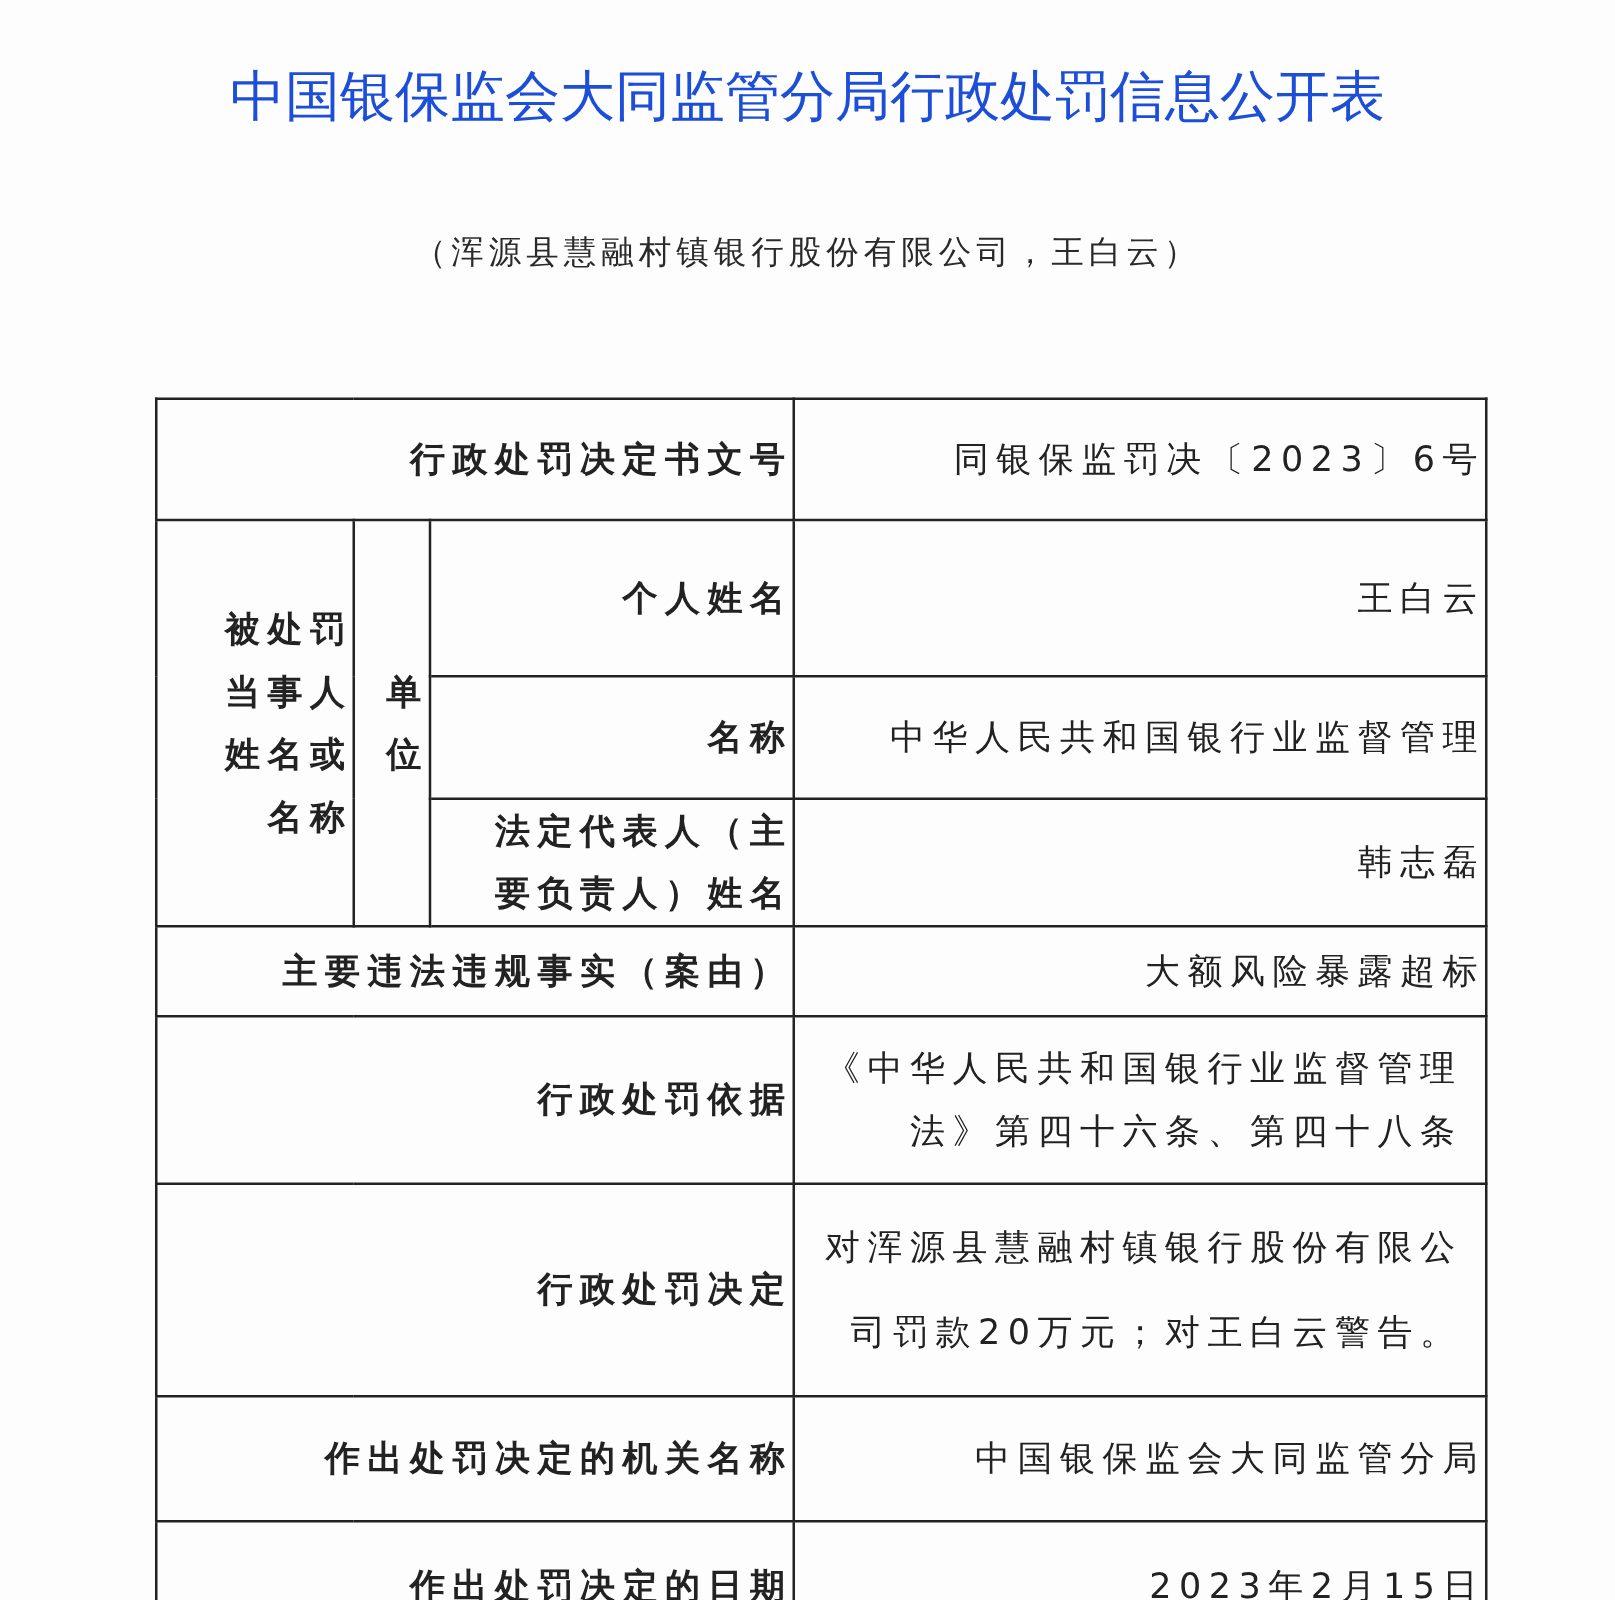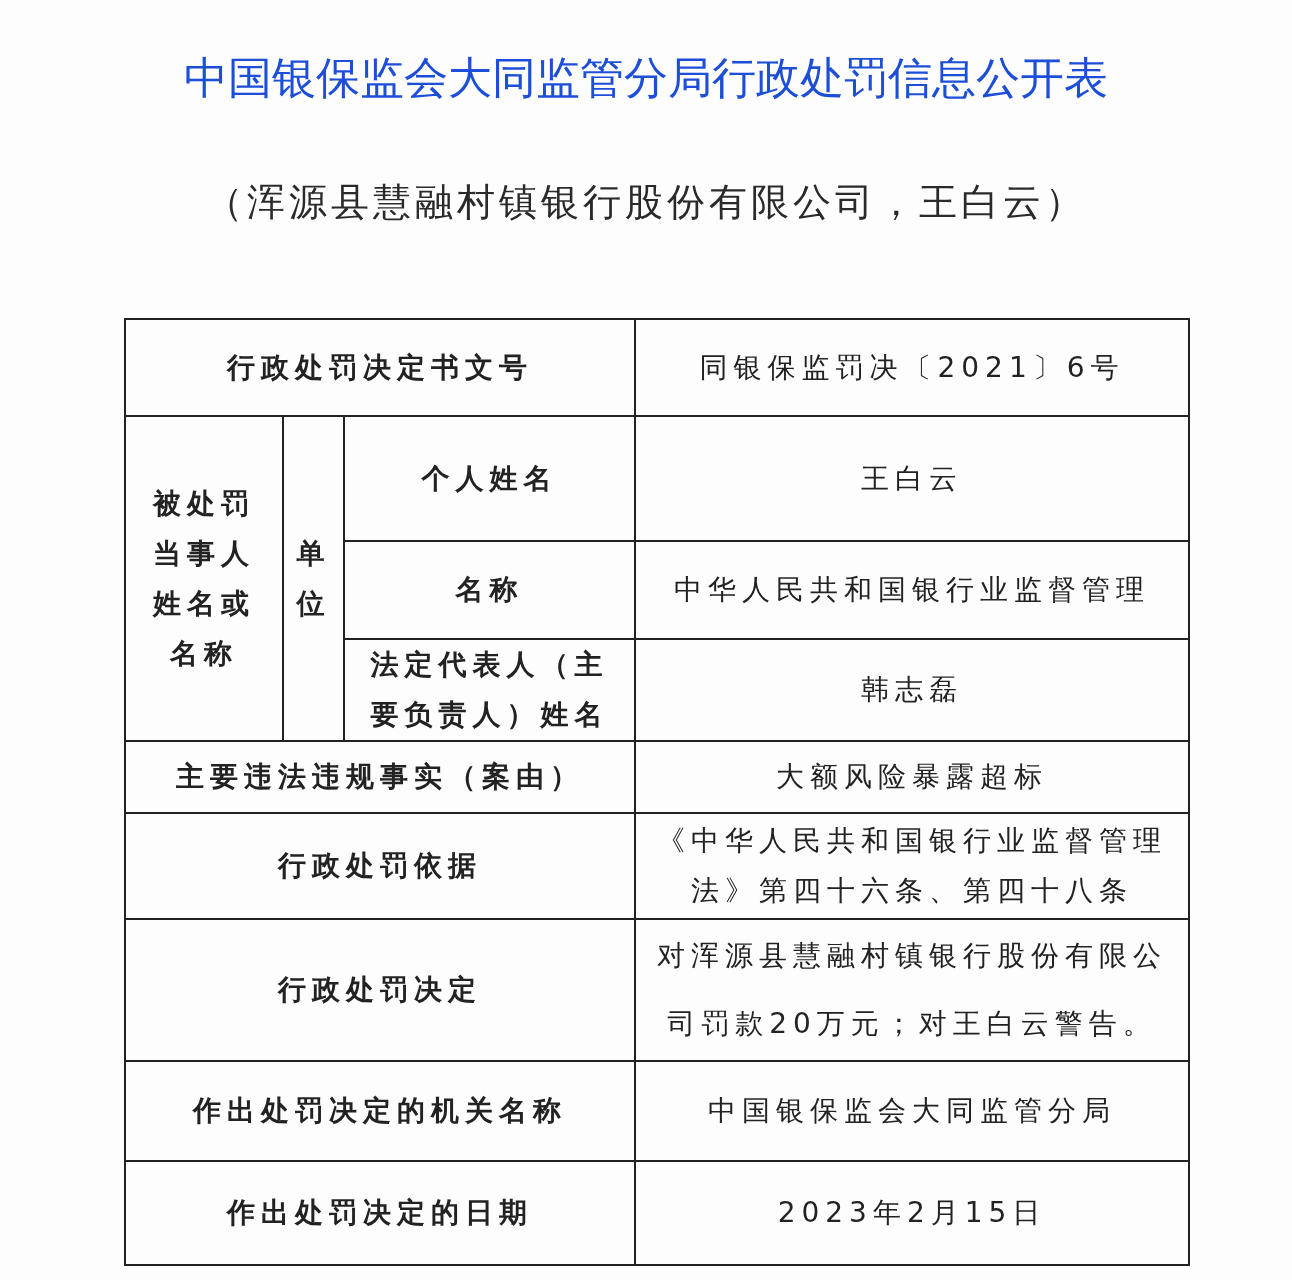--- a/index.html
+++ b/index.html
@@ -6,54 +6,54 @@
   body {
     width: 1292px; height: 1280px; background: #fdfdfd; position: relative; overflow: hidden;
     font-family: "DejaVu Sans", "Liberation Sans", sans-serif; color: #1a1a1a;
   }
   .title {
     position: absolute; top: 48px; left: 0; width: 1292px; text-align: center;
     font-size: 44px; line-height: 60px; color: #1d4ed8; letter-spacing: 0px;
   }
   .subtitle {
     position: absolute; top: 180px; left: 0; width: 1292px; text-align: center;
-    font-size: 38px; line-height: 44px; color: #2a2a2a; letter-spacing: 4px;
+    font-size: 26px; line-height: 44px; color: #2a2a2a; letter-spacing: 4px;
   }
   table.grid {
     position: absolute; left: 124px; top: 318px; width: 1064px; border-collapse: collapse;
     table-layout: fixed;
   }
   table.grid td {
-    border: 2px solid #222; text-align: center; vertical-align: middle; padding: 0;
+    border: 2px solid #222; text-align: right; vertical-align: middle; padding: 0;
     font-size: 28px; color: #222; letter-spacing: 6px;
   }
   td.lbl { font-weight: bold; letter-spacing: 8px; }
   td.lbl-light { font-weight: bold; letter-spacing: 6px; }
   td.val { line-height: 50px; letter-spacing: 5px; }
   .vert { line-height: 50px; }
   .multi { display: block; line-height: 50px; }
-  .wrap-left { text-align: center; padding: 2px 18px !important; line-height: 50px; }
+  .wrap-left { text-align: center; padding: 16px 18px !important; line-height: 50px; }
 </style>
 </head>
 <body>
 
 <div class="title">中国银保监会大同监管分局行政处罚信息公开表</div>
 <div class="subtitle">（浑源县慧融村镇银行股份有限公司，王白云）</div>
 
 <table class="grid">
   <colgroup>
     <col style="width:158px">
     <col style="width:61px">
     <col style="width:291px">
     <col style="width:554px">
   </colgroup>
   <tbody>
       <tr style="height:97px">
     <td colspan="3" class="lbl">行政处罚决定书文号</td>
-    <td class="val">同银保监罚决〔2021〕6号</td>
+    <td class="val">同银保监罚决〔2023〕6号</td>
   </tr>
   <tr style="height:125px">
     <td rowspan="3" class="lbl vert">
       <span class="multi">被处罚</span>
       <span class="multi">当事人</span>
       <span class="multi">姓名或</span>
       <span class="multi">名称</span>
     </td>
     <td rowspan="3" class="lbl-light vert">
       <span class="multi">单</span>

